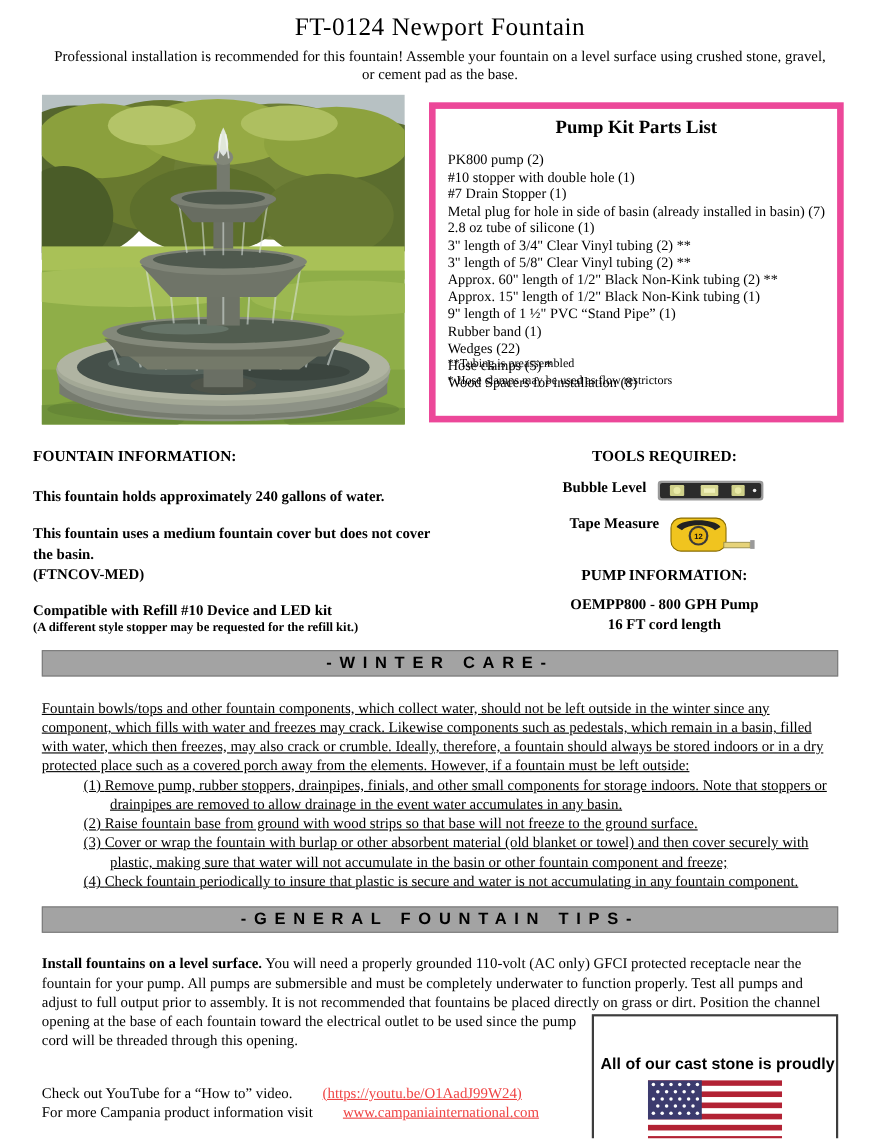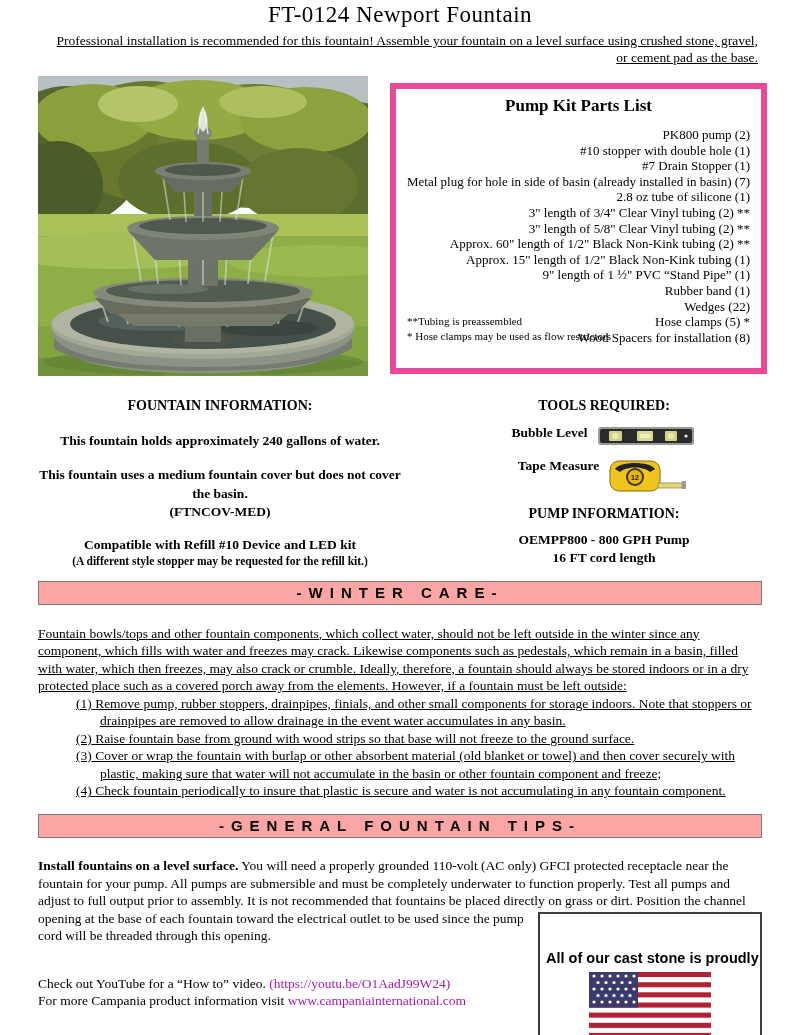--- a/index.html
+++ b/index.html
@@ -4,77 +4,77 @@
 <style>
   * { margin:0; padding:0; box-sizing:border-box; }
   html,body { background:#fff; }
   .page {
     width:800px; height:1035px; position:relative; overflow:hidden;
     background:#fff; color:#000;
     font-family:"Liberation Serif", serif;
     font-size:13.5px; line-height:1.3;
   }
   
-  .header { text-align:center; }
+  .header { text-align:center; padding-top:10px; }
   .title { font-size:23px; font-weight:400; letter-spacing:0.5px; }
   .subtitle {
-    font-size:13.5px; text-decoration:underline;
-    max-width:716px; margin:3px auto 0; line-height:1.25;text-align:right;
+    font-size:13.5px; 
+    max-width:716px; margin:3px auto 0; line-height:1.25;
   }
   
   .top-row { display:flex; margin:9px 38px 0; }
   .photo { width:330px; height:300px; flex:0 0 330px; }
   .photo svg { display:block; }
   .parts-box {
     flex:1; margin-left:22px; margin-top:7px; height:291px;
     border:6px solid #ec4899; padding:7px 11px 6px;
     font-family:Liberation Serif, serif; font-size:13px; line-height:1.2;
     position:relative;
   }
   .parts-heading { text-align:center; font-size:17px; font-weight:bold; margin-bottom:11px; }
-  .parts-list { list-style:none;text-align:right; }
+  .parts-list { list-style:none; }
   .parts-list li { white-space:nowrap; }
   .parts-footnotes { position:absolute; left:11px; bottom:24px; font-size:11px; line-height:1.35; }
   
   .info-row { display:flex; margin:21px 30px 0; font-weight:bold; }
-  .col-left { width:380px; text-align:center; }
+  .col-left { width:380px; }
   .col-right { width:312px; margin-left:38px; text-align:center; }
   .info-heading { font-size:14px; }
   .cap-line { margin-top:17px; }
   .cover-line { margin-top:17px; line-height:1.35; }
   .compat { margin-top:15px; }
   .compat-note { font-size:11.5px; }
   .tool-row { display:flex; justify-content:center; margin-top:9px; }
   .tool-label { margin-right:9px; }
   .pump-head { margin-top:10px; font-size:14px; }
   .pump-line { margin-top:8px; }
   
   .banner {
     margin:14px 38px 0; height:24px; line-height:22px;
-    background:#fca5a5; border:1px solid #7a7a7a; text-align:center;
+    background:#a3a3a3; border:1px solid #7a7a7a; text-align:center;
     font-family:"Liberation Sans", sans-serif; font-weight:bold; font-size:15px;
     letter-spacing:7px;
   }
   .banner-winter { margin-top:12px; }
   
   .winter { margin:20px 38px 0;text-decoration:underline; }
   .winter-item { padding-left:62px; text-indent:-24px; }
   
   .tips { margin:19px 38px 0; }
   .tips-flow { }
   .usa-box {
     float:right; width:224px; border:2px solid #3d3d3d;
     margin:2px 0 0 14px; padding:7px 6px 8px; text-align:center;
     font-family:"Liberation Sans", sans-serif;
   }
   .usa-line1 { font-weight:bold; font-size:14.5px; white-space:nowrap;margin-top:28px; }
   .usa-flag { margin-top:5px; }
   .usa-line2 { font-weight:bold; font-size:17.5px; margin-top:3px; }
   .links-block { margin-top:30px; }
-  .doc-link { color:#a21caf; cursor:pointer; }
+  .doc-link { text-decoration:underline; color:#ef4444; cursor:pointer;margin-left:24px; }
 </style>
 </head>
 <body>
 
 <div class="page">
 
   <div class="header">
     <div class="title">FT-0124 Newport Fountain</div>
     <div class="subtitle">Professional installation is recommended for this fountain! Assemble your fountain on a level surface using crushed stone, gravel, or cement pad as the base.</div>
   </div>

